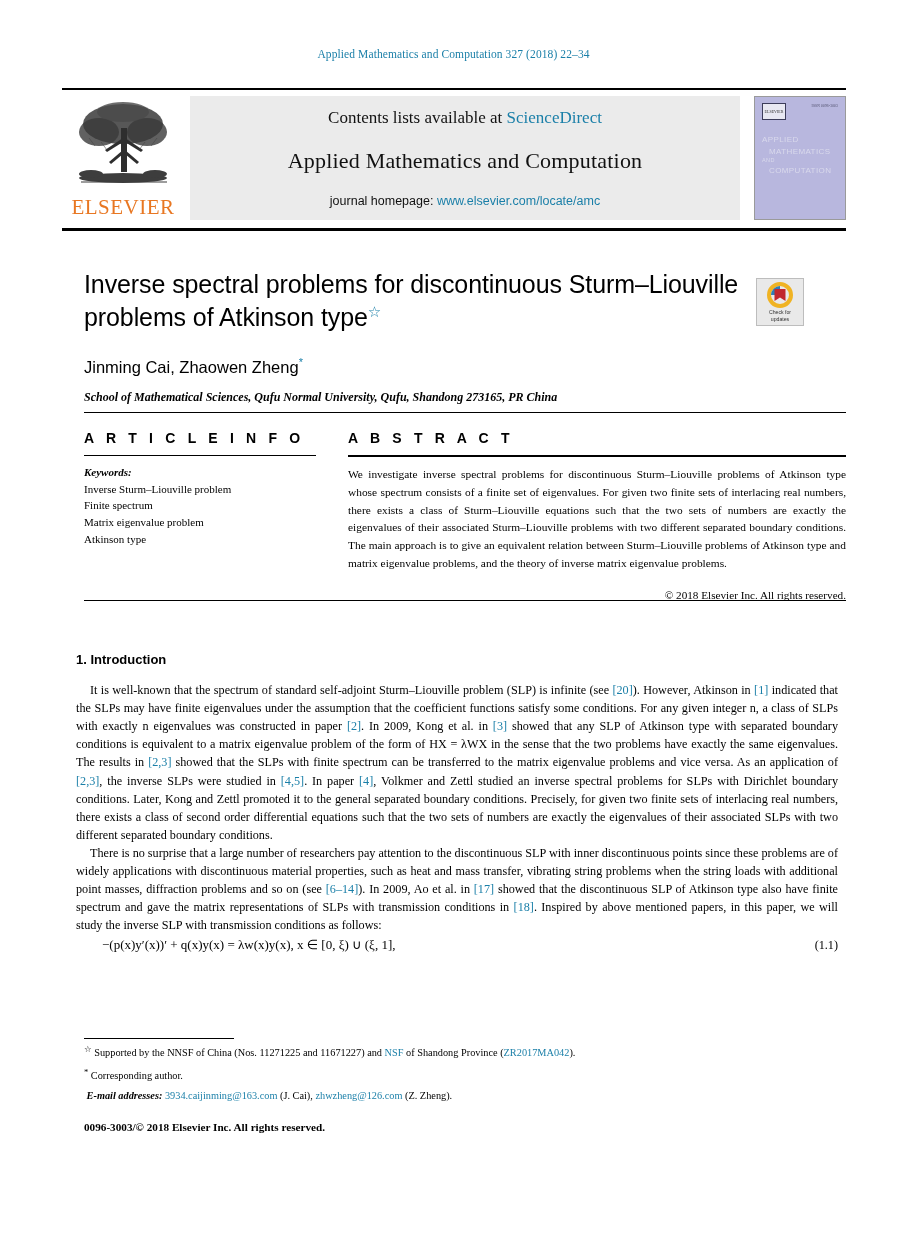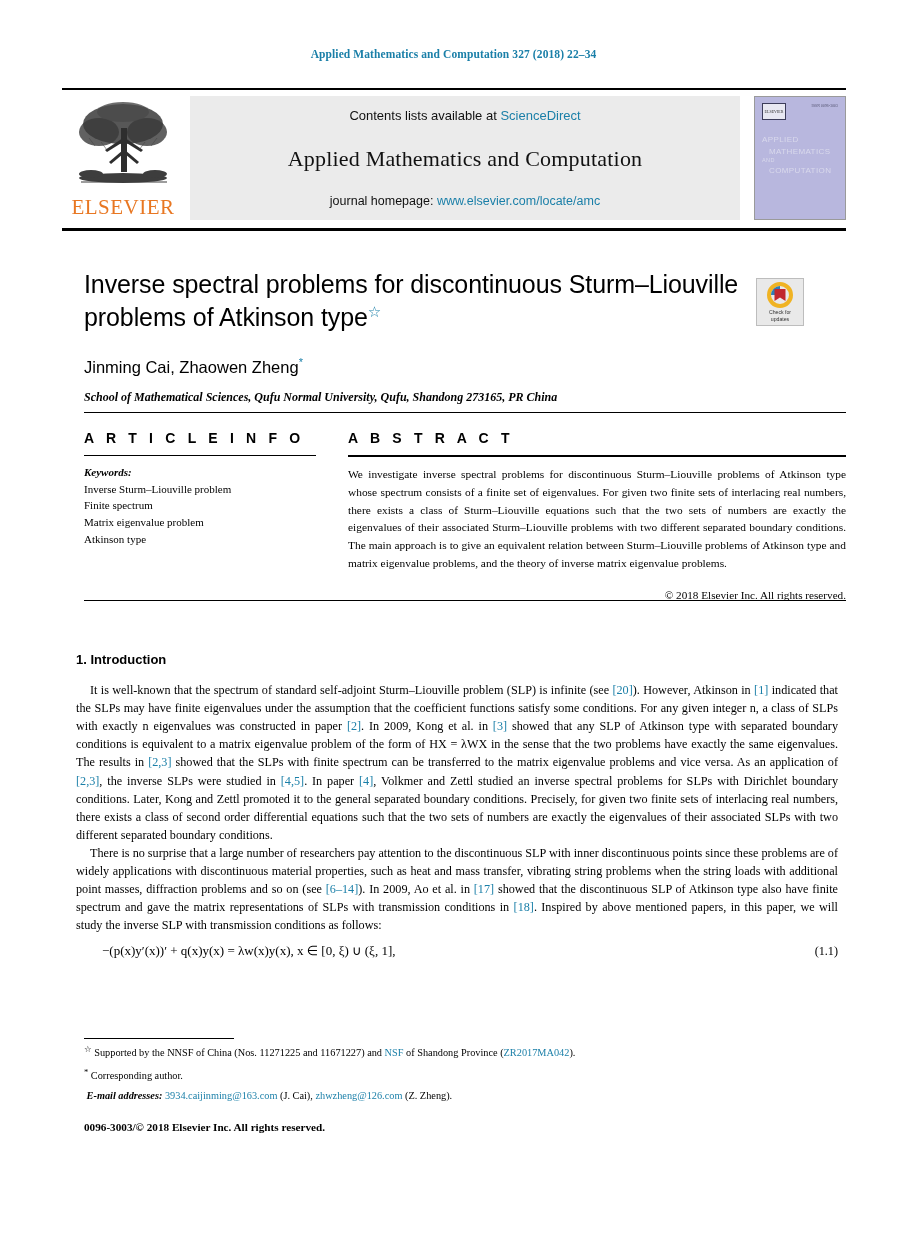--- a/index.html
+++ b/index.html
@@ -23,21 +23,21 @@
   .link { color: #1a7fa8; }
 
   
   .running-head {
     position: absolute;
     top: 48px;
     left: 0;
     width: 907px;
     text-align: center;
     font-size: 11.5px;
-    font-weight: bold;
+    font-weight: normal;
     color: #1a7fa8;
     letter-spacing: 0.1px;
   }
 
   
   .masthead {
     position: absolute;
     top: 88px;
     left: 62px;
     width: 784px;
@@ -70,22 +70,22 @@
     background: #ebebeb;
     display: flex;
     flex-direction: column;
     align-items: center;
     justify-content: space-between;
     padding: 12px 10px 12px 10px;
     box-sizing: border-box;
     margin-left: 6px;
   }
   .contents-line {
-    font-family: Liberation Sans, sans-serif;
-    font-size: 13px;
+    font-family: Liberation Serif, serif;
+    font-size: 17px;
     color: #111;
   }
   .journal-title-big {
     font-family: "Liberation Serif", serif;
     font-size: 22px;
     color: #111;
     letter-spacing: 0.2px;
   }
   .homepage-line {
     font-family: "Liberation Sans", sans-serif;
@@ -263,21 +263,21 @@
     font-size: 12.2px;
     line-height: 1.485;
     text-align: justify;
     text-justify: inter-word;
     text-indent: 14px;
   }
   p.body-par + p.body-par { margin-top: 0px; }
   .equation-row {
     display: flex;
     align-items: baseline;
-    margin-top: 8px;
+    margin-top: 2px;
     font-size: 13px;
   }
   .equation-math {
     flex: 1 1 auto;
     padding-left: 26px;
     font-family: "Liberation Serif", serif;
     font-style: normal;
   }
   .equation-num { flex: 0 0 auto; font-size: 12.2px; }
 

